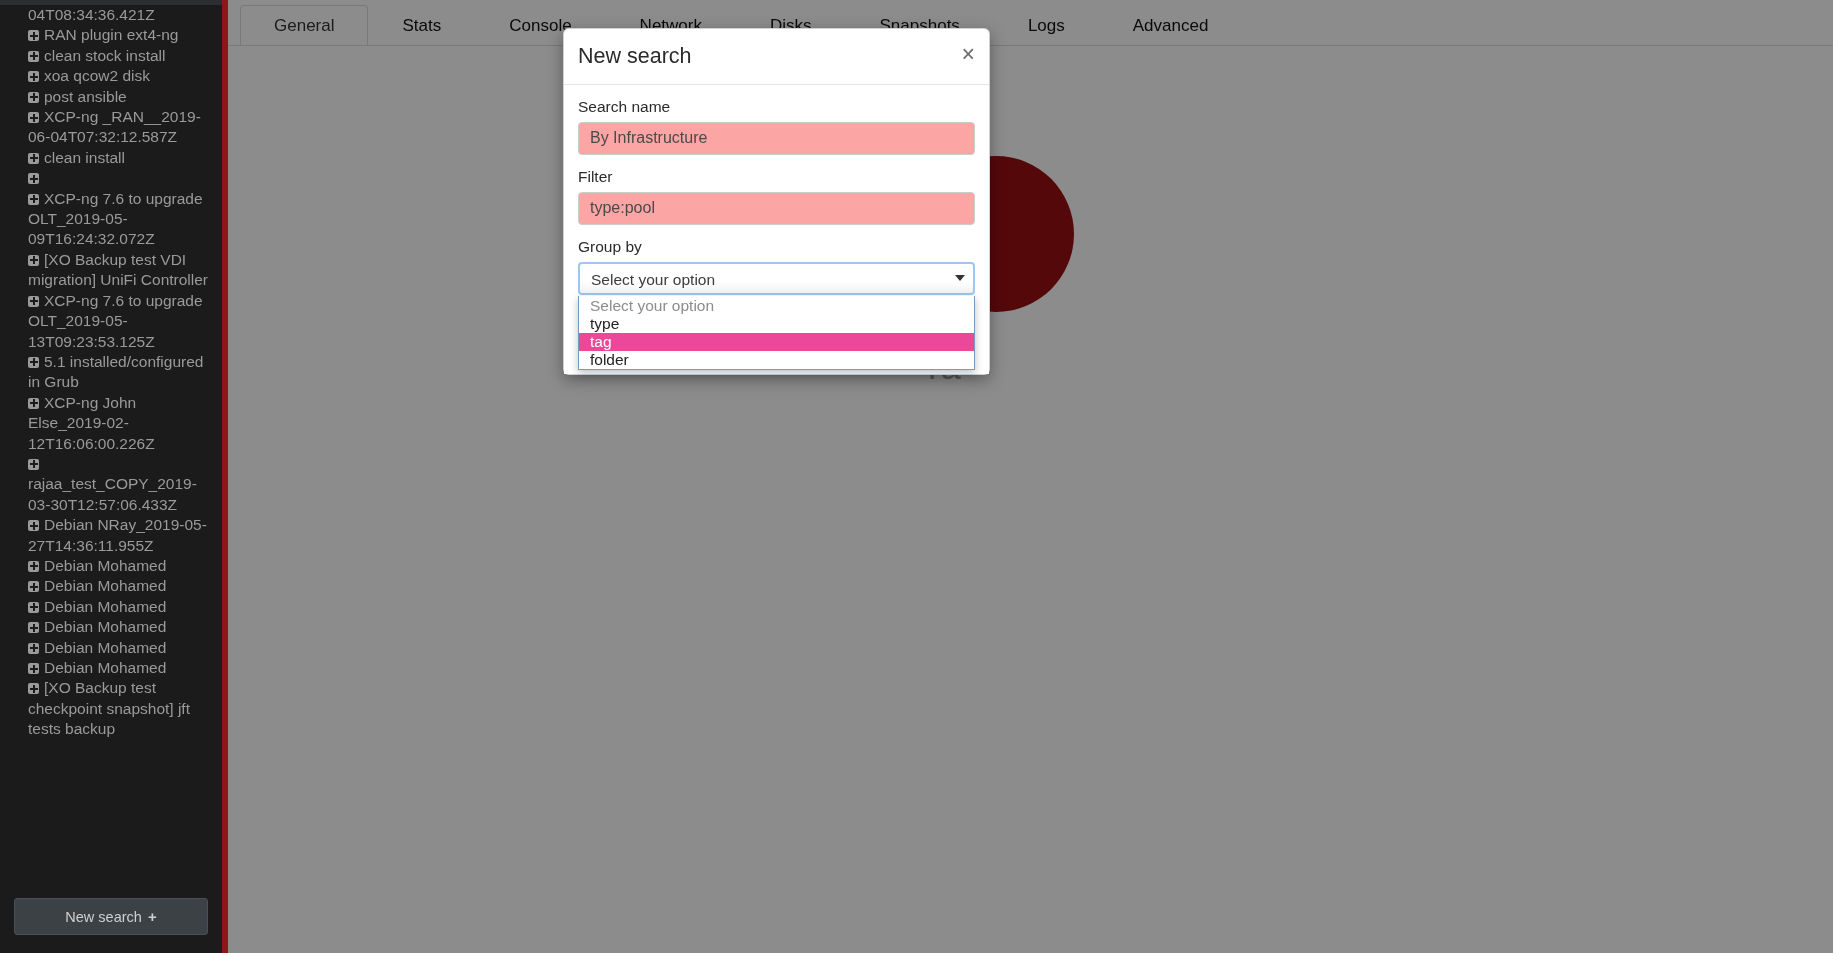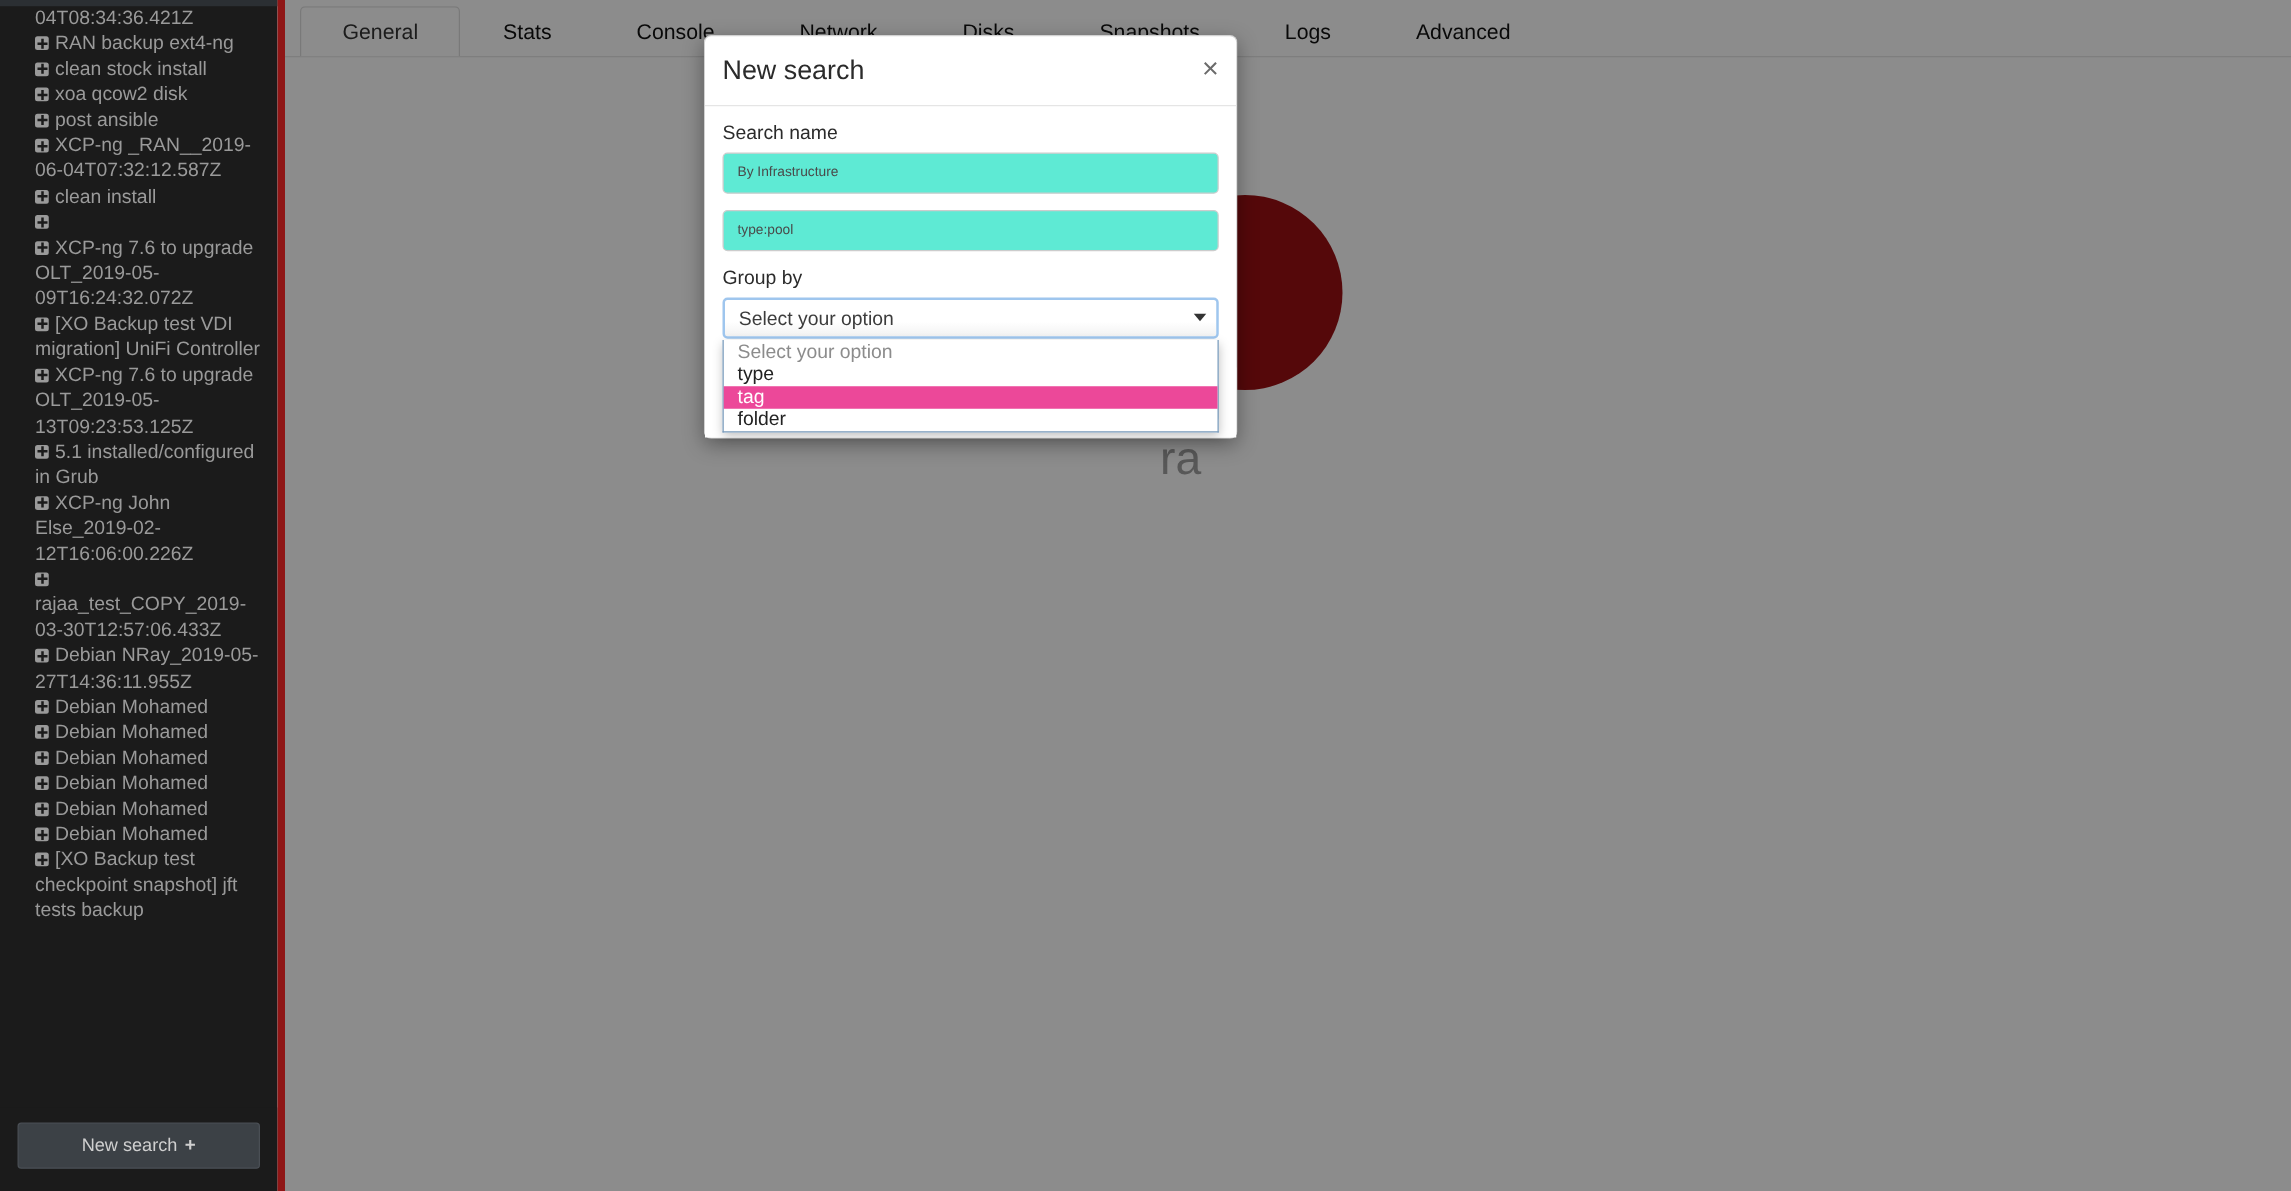--- a/index.html
+++ b/index.html
@@ -215,24 +215,24 @@
     display: block;
     font-size: 15.5px;
     color: #2b2b2b;
     margin-bottom: 6px;
   }
   .form-control {
     display: block;
     width: 100%;
     height: 33px;
     padding: 5px 11px;
-    font-size: 11px;
+    font-size: 16px;
     font-family: "Liberation Sans", sans-serif;
     color: #4a4a4a;
-    background: #5eead4;
+    background: #fca5a5;
     border: 1px solid #cccccc;
     border-radius: 4px;
     outline: none;
   }
 
   
   .select-wrap {
     position: relative;
   }
   .select-display {
@@ -314,21 +314,21 @@
 </style>
 </head>
 <body>
 
 <div id="app">
 
   <aside id="sidebar">
     <div id="sidebar-topbar"></div>
     <div id="sidebar-list">
         <div class="side-item no-ico"><span>04T08:34:36.421Z</span></div>
-        <div class="side-item"><span class="plus-ico"></span><span>RAN backup ext4-ng</span></div>
+        <div class="side-item"><span class="plus-ico"></span><span>RAN plugin ext4-ng</span></div>
         <div class="side-item"><span class="plus-ico"></span><span>clean stock install</span></div>
         <div class="side-item"><span class="plus-ico"></span><span>xoa qcow2 disk</span></div>
         <div class="side-item"><span class="plus-ico"></span><span>post ansible</span></div>
         <div class="side-item"><span class="plus-ico"></span><span>XCP-ng _RAN__2019-06-04T07:32:12.587Z</span></div>
         <div class="side-item"><span class="plus-ico"></span><span>clean install</span></div>
         <div class="side-item"><span class="plus-ico"></span></div>
         <div class="side-item"><span class="plus-ico"></span><span>XCP-ng 7.6 to upgrade OLT_2019-05-09T16:24:32.072Z</span></div>
         <div class="side-item"><span class="plus-ico"></span><span>[XO Backup test VDI migration] UniFi Controller</span></div>
         <div class="side-item"><span class="plus-ico"></span><span>XCP-ng 7.6 to upgrade OLT_2019-05-13T09:23:53.125Z</span></div>
         <div class="side-item"><span class="plus-ico"></span><span>5.1 installed/configured in Grub</span></div>
@@ -394,20 +394,21 @@
     </div>
 
     <div id="modal-body">
 
       <div class="form-group">
         <label class="form-label">Search name</label>
         <input class="form-control" type="text" value="By Infrastructure" style="">
       </div>
 
       <div class="form-group">
+        <label class="form-label">Filter</label>
         <input class="form-control" type="text" value="type:pool" style="">
       </div>
 
       <div class="form-group">
         <label class="form-label">Group by</label>
         <div class="select-wrap">
           <div class="select-display">
             <span>Select your option</span>
             <span class="select-caret"></span>
           </div>

